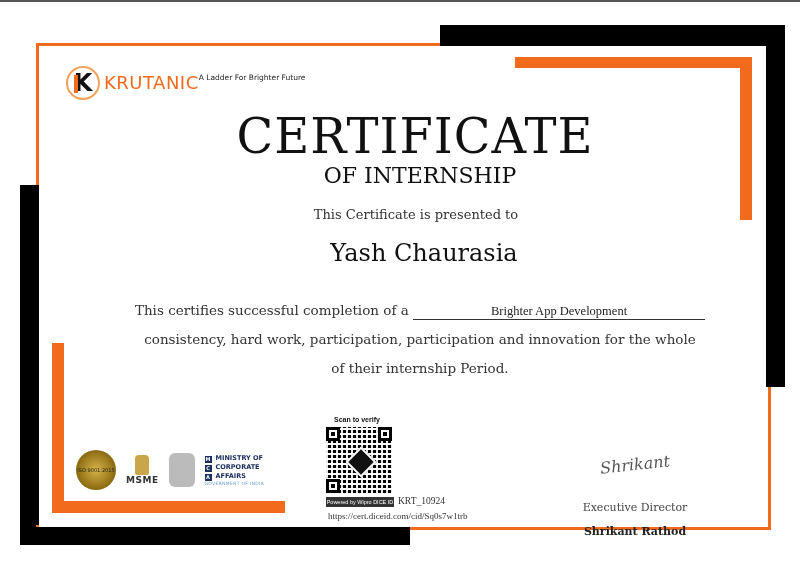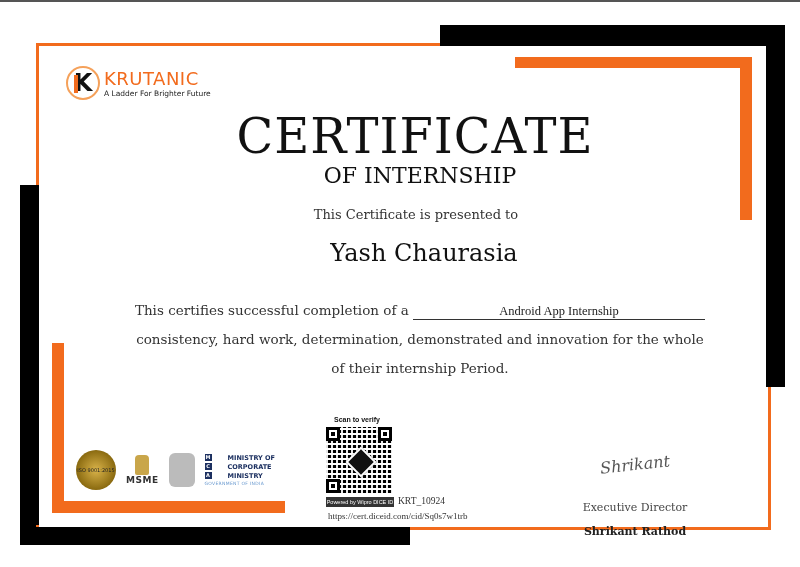--- a/index.html
+++ b/index.html
@@ -8,42 +8,42 @@
   .topline { position:absolute; left:0; top:0; width:800px; height:2px; background:#555; }
   .abs { position:absolute; }
   .blk { background:#000; }
   .org { background:#f26b1d; }
   .outer-frame { position:absolute; left:36px; top:43px; width:729px; height:481px;
                  border:3px solid #f26b1d; background:#fff; box-sizing:content-box; }
   .logo { position:absolute; left:66px; top:66px; display:flex; align-items:center; gap:4px; }
   .logo-mark { width:34px; height:34px; border-radius:50%; border:2px solid #f5a15a; position:relative; box-sizing:border-box;
                display:flex; align-items:center; justify-content:center; font-family:"DejaVu Sans", sans-serif; font-weight:bold; font-size:24px; color:#111; }
   .logo-mark .bar { position:absolute; left:6px; top:7px; width:4px; height:18px; background:#f26b1d; }
-  .logo-text { display:flex; flex-direction:column; }
+  .logo-text { display:flex; flex-direction:row; }
   .logo-name { font-family:"DejaVu Sans", sans-serif; font-size:18px; color:#f26b1d; letter-spacing:0.5px; line-height:20px; }
   .logo-tag { font-family:"DejaVu Sans", sans-serif; font-size:7.5px; color:#222; line-height:9px; }
   .title { position:absolute; left:0; width:830px; text-align:center; top:108px; font-family:"DejaVu Serif", serif;
            font-size:48px; letter-spacing:1px; color:#111; }
   .subtitle { position:absolute; left:0; width:840px; text-align:center; top:163px; font-size:22px; color:#111; }
   .presented { position:absolute; left:0; width:832px; text-align:center; top:207px; font-size:13px; color:#333; }
   .name { position:absolute; left:0; width:848px; text-align:center; top:239px; font-size:24px; color:#111; }
   .body { position:absolute; left:100px; width:640px; top:296px; font-size:13.5px; line-height:29px; color:#333; text-align:center; }
   .line { display:inline-block; border-bottom:1px solid #333; text-align:center; font-family:"Liberation Serif", serif; font-size:12.5px; line-height:16px; color:#222; }
   .l1 { width:292px; }
   .l2 { width:116px; }
   .l3 { width:118px; }
   .badges { position:absolute; left:76px; top:450px; display:flex; align-items:center; gap:10px; }
   .seal { width:40px; height:40px; border-radius:50%; background:radial-gradient(circle,#d9b34a 0%,#8a6a10 70%,#3a2a00 100%);
           font-size:5px; color:#222; display:flex; align-items:center; justify-content:center; font-family:"DejaVu Sans", sans-serif; }
   .msme { display:flex; flex-direction:column; align-items:center; font-family:"DejaVu Sans", sans-serif; }
   .emblem { width:14px; height:20px; background:#c9a64a; border-radius:4px 4px 2px 2px; }
   .msme-text { font-size:9px; font-weight:bold; color:#333; letter-spacing:0.5px; }
   .emblem2 { width:26px; height:34px; border-radius:6px; background:#bbb; }
   .mca { display:flex; flex-direction:column; font-family:"DejaVu Sans", sans-serif; }
-  .mca-row { display:flex; align-items:flex-start; gap:16px; font-size:6.5px; font-weight:bold; color:#1c3060; line-height:9px; }
+  .mca-row { display:flex; align-items:flex-end; gap:4px; font-size:6.5px; font-weight:bold; color:#1c3060; line-height:9px; }
   .mca-box { width:7px; height:7px; background:#1c3060; color:#fff; font-size:5px; display:inline-flex; align-items:center; justify-content:center; }
   .mca-gov { font-size:4.5px; color:#6a9ad0; letter-spacing:0.3px; }
   .scan { position:absolute; left:334px; top:416px; font-family:"Liberation Sans", sans-serif; font-size:7px; font-weight:bold; color:#111; }
   .qr { position:absolute; left:326px; top:427px; width:66px; height:66px; background:
         repeating-linear-gradient(0deg,#000 0 3px,#fff 3px 5px),
         #fff; opacity:1; }
   .qr-inner { position:absolute; inset:0; background:
         repeating-linear-gradient(90deg,rgba(255,255,255,0.9) 0 2px,transparent 2px 5px); }
   .finder { position:absolute; width:14px; height:14px; border:3px solid #000; background:#fff; box-sizing:border-box; }
   .finder::after { content:""; position:absolute; left:2px; top:2px; width:4px; height:4px; background:#000; }
@@ -90,23 +90,23 @@
 </div>
 
 <div class="title">CERTIFICATE</div>
 <div class="subtitle">OF INTERNSHIP</div>
 <div class="presented">This Certificate is presented to</div>
 <div class="name">Yash Chaurasia</div>
 
 <div class="body">
   <div>
     <span>This certifies successful completion of a</span>
-    <span class="line l1">Android App Internship</span>
+    <span class="line l1">Brighter App Development</span>
   </div>
-  <div>consistency, hard work, determination, demonstrated and innovation for the whole</div>
+  <div>consistency, hard work, participation, participation and innovation for the whole</div>
   <div>of their internship Period.</div>
 </div>
 
 <div class="badges">
   <div class="seal">
       <span>ISO 9001:2015</span>
     </div>
   <div class="msme">
     <div class="emblem"></div>
     <span class="msme-text">MSME</span>
@@ -116,21 +116,21 @@
     <div class="mca-row">
         <span class="mca-box">M</span>
         <span>MINISTRY OF</span>
       </div>
     <div class="mca-row">
         <span class="mca-box">C</span>
         <span>CORPORATE</span>
       </div>
     <div class="mca-row">
         <span class="mca-box">A</span>
-        <span>MINISTRY</span>
+        <span>AFFAIRS</span>
       </div>
     <span class="mca-gov">GOVERNMENT OF INDIA</span>
   </div>
 </div>
 
 <div class="scan">Scan to verify</div>
 <div class="qr">
   <div class="qr-inner"></div>
   <div class="finder" style="left:0;top:0;"></div>
   <div class="finder" style="right:0;top:0;"></div>

